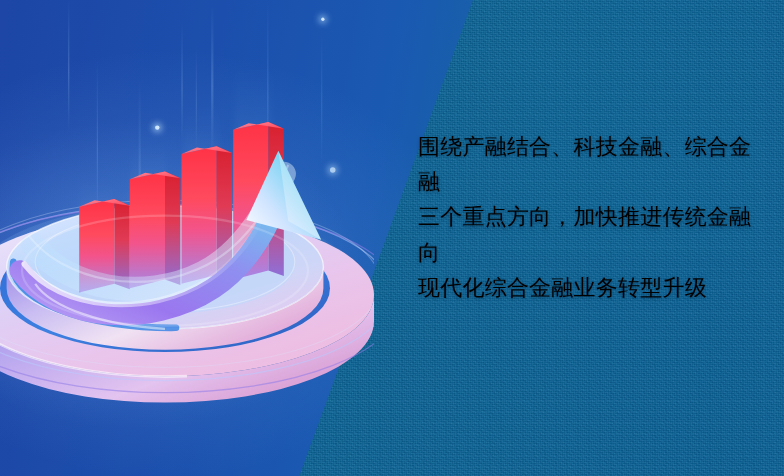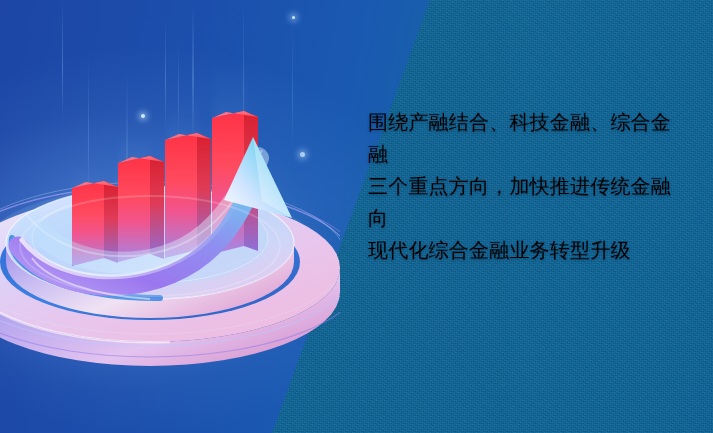--- a/index.html
+++ b/index.html
@@ -66,21 +66,21 @@
 
   
   #art { position: absolute; left: 0; top: 0; width: 340px; height: 433px; }
   .para {
     font-size: 20px;
     line-height: 32px;
     letter-spacing: .2px;
     font-weight: 500;
     text-shadow: 0 1px 3px rgba(0,30,60,.45);
     white-space: pre-line;
-    margin: 0;
+    margin: 12px;
   }
   #para1 { position: absolute; left: 368px; top: 106px; width: 312px; }
   #para2 { position: absolute; left: 368px; top: 222px; width: 312px; }
 </style>
 </head>
 <body>
 
 <div id="stage">
 
   <div class="bg-base"></div>

